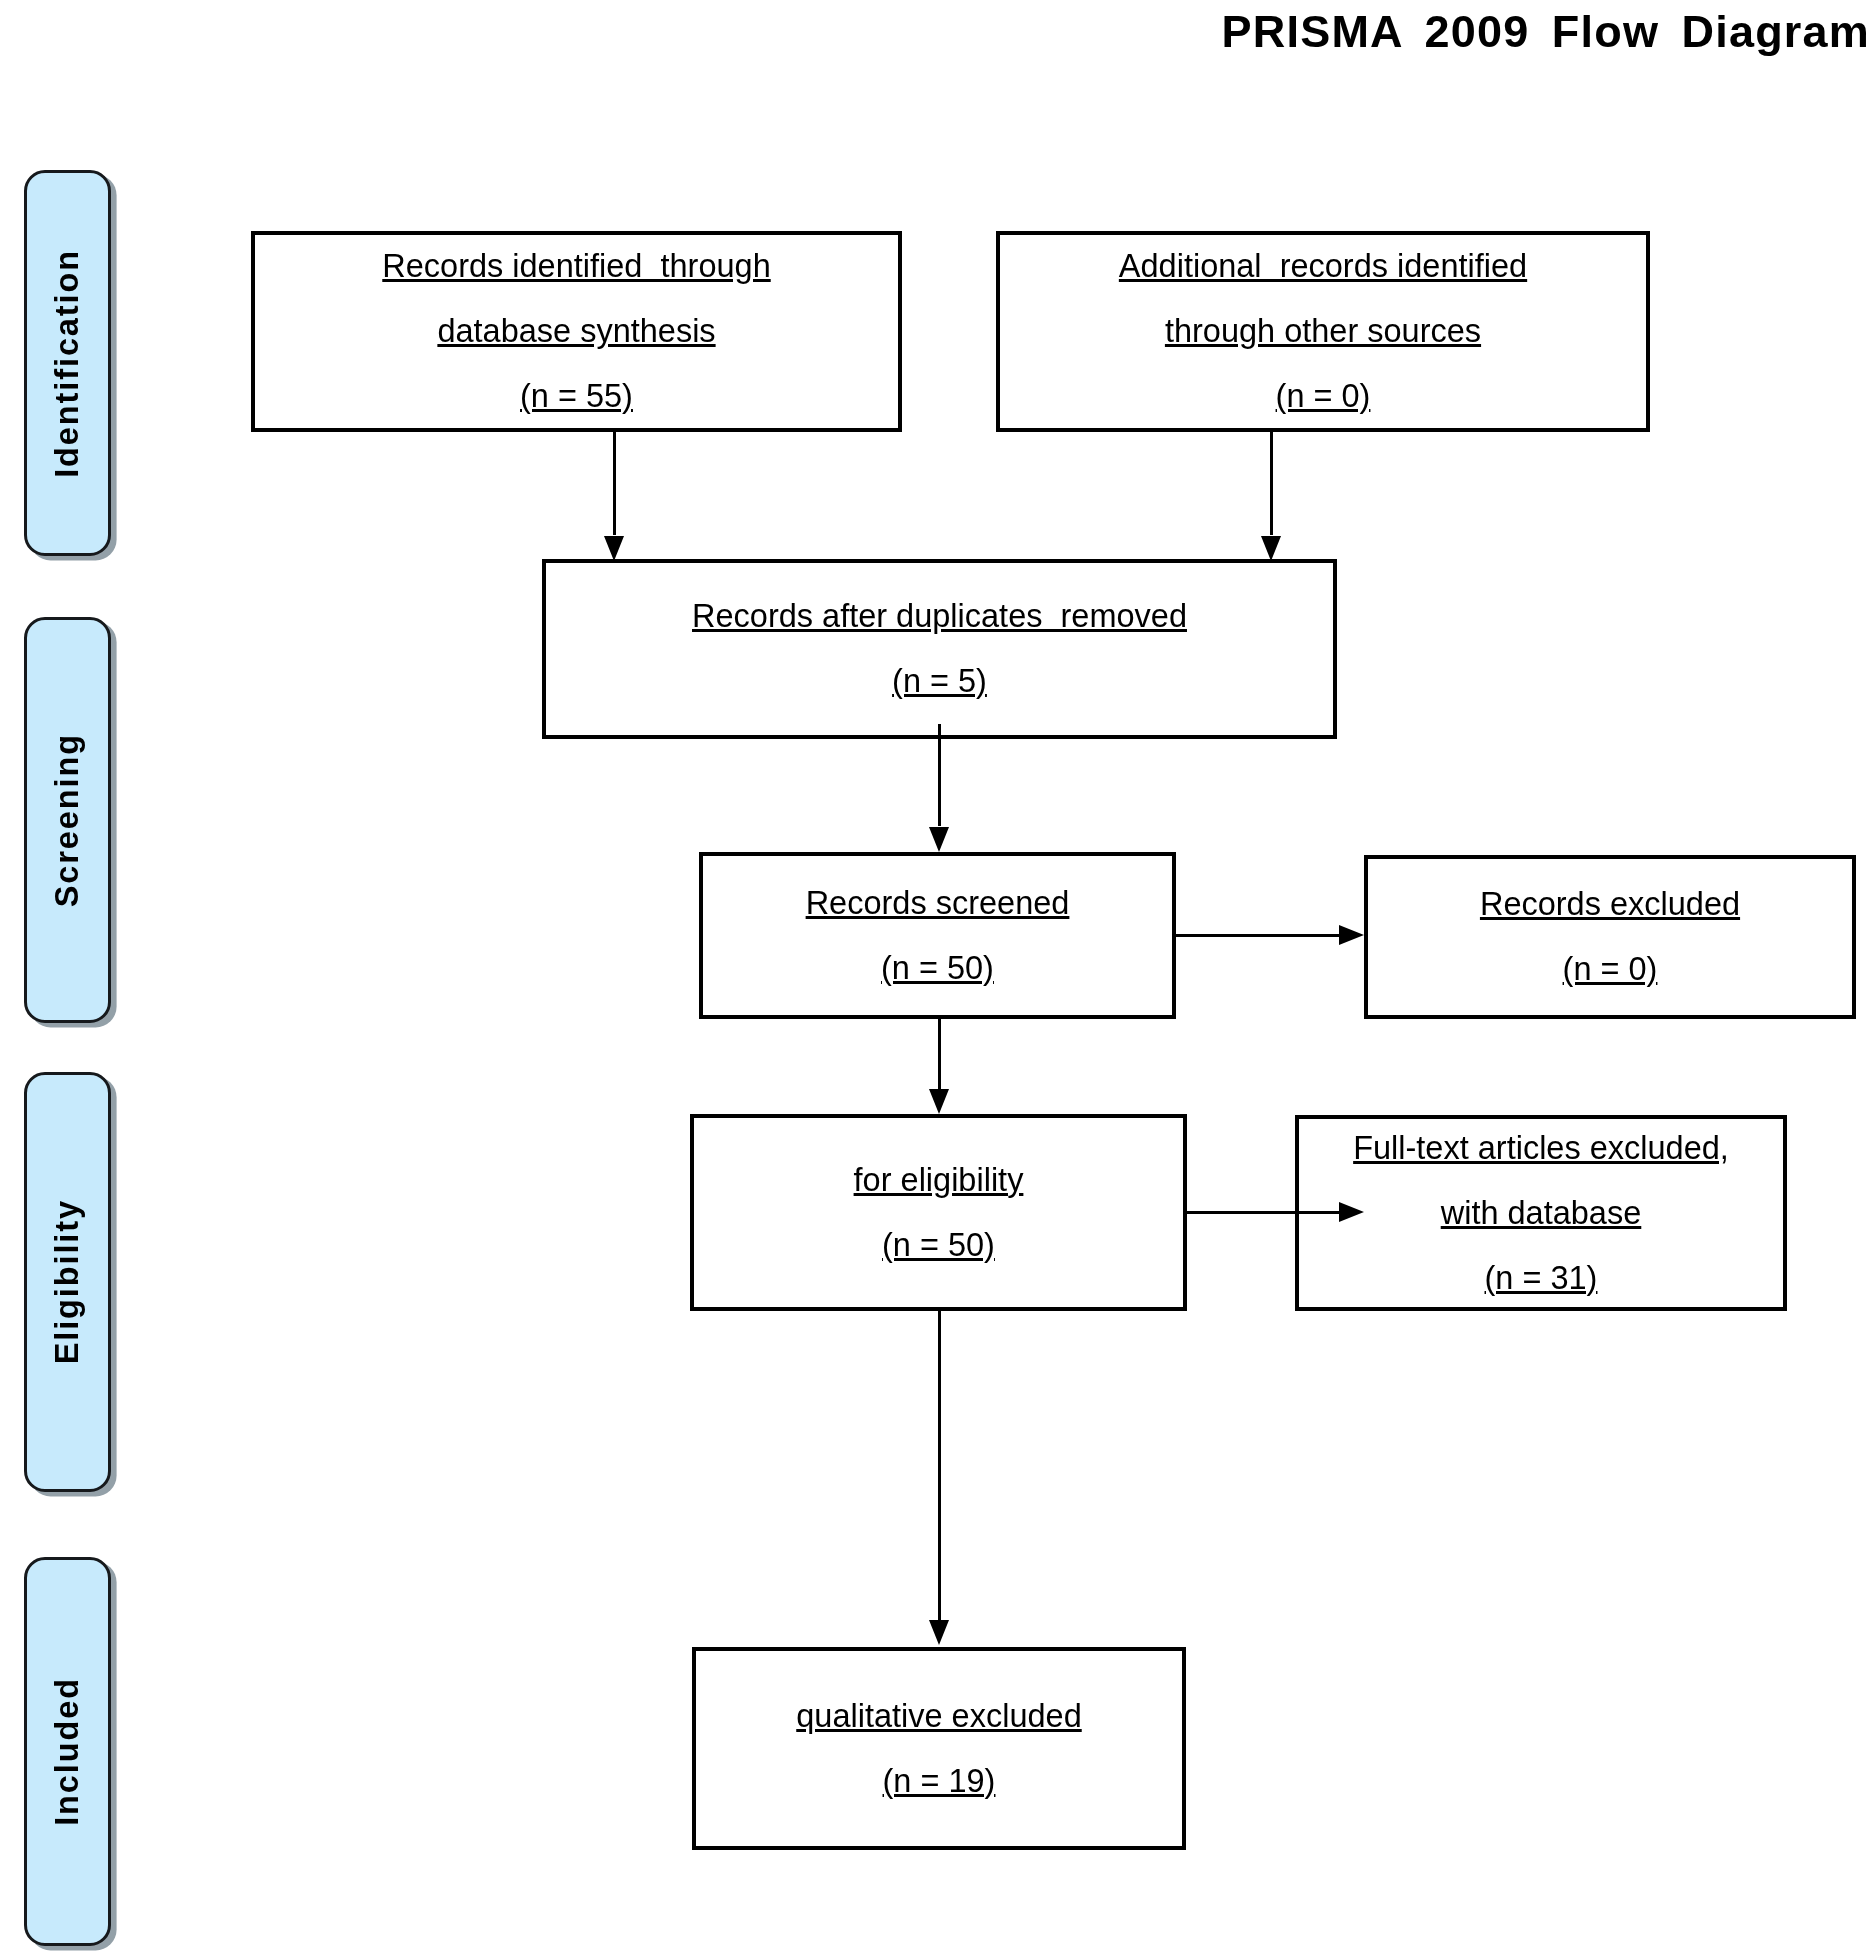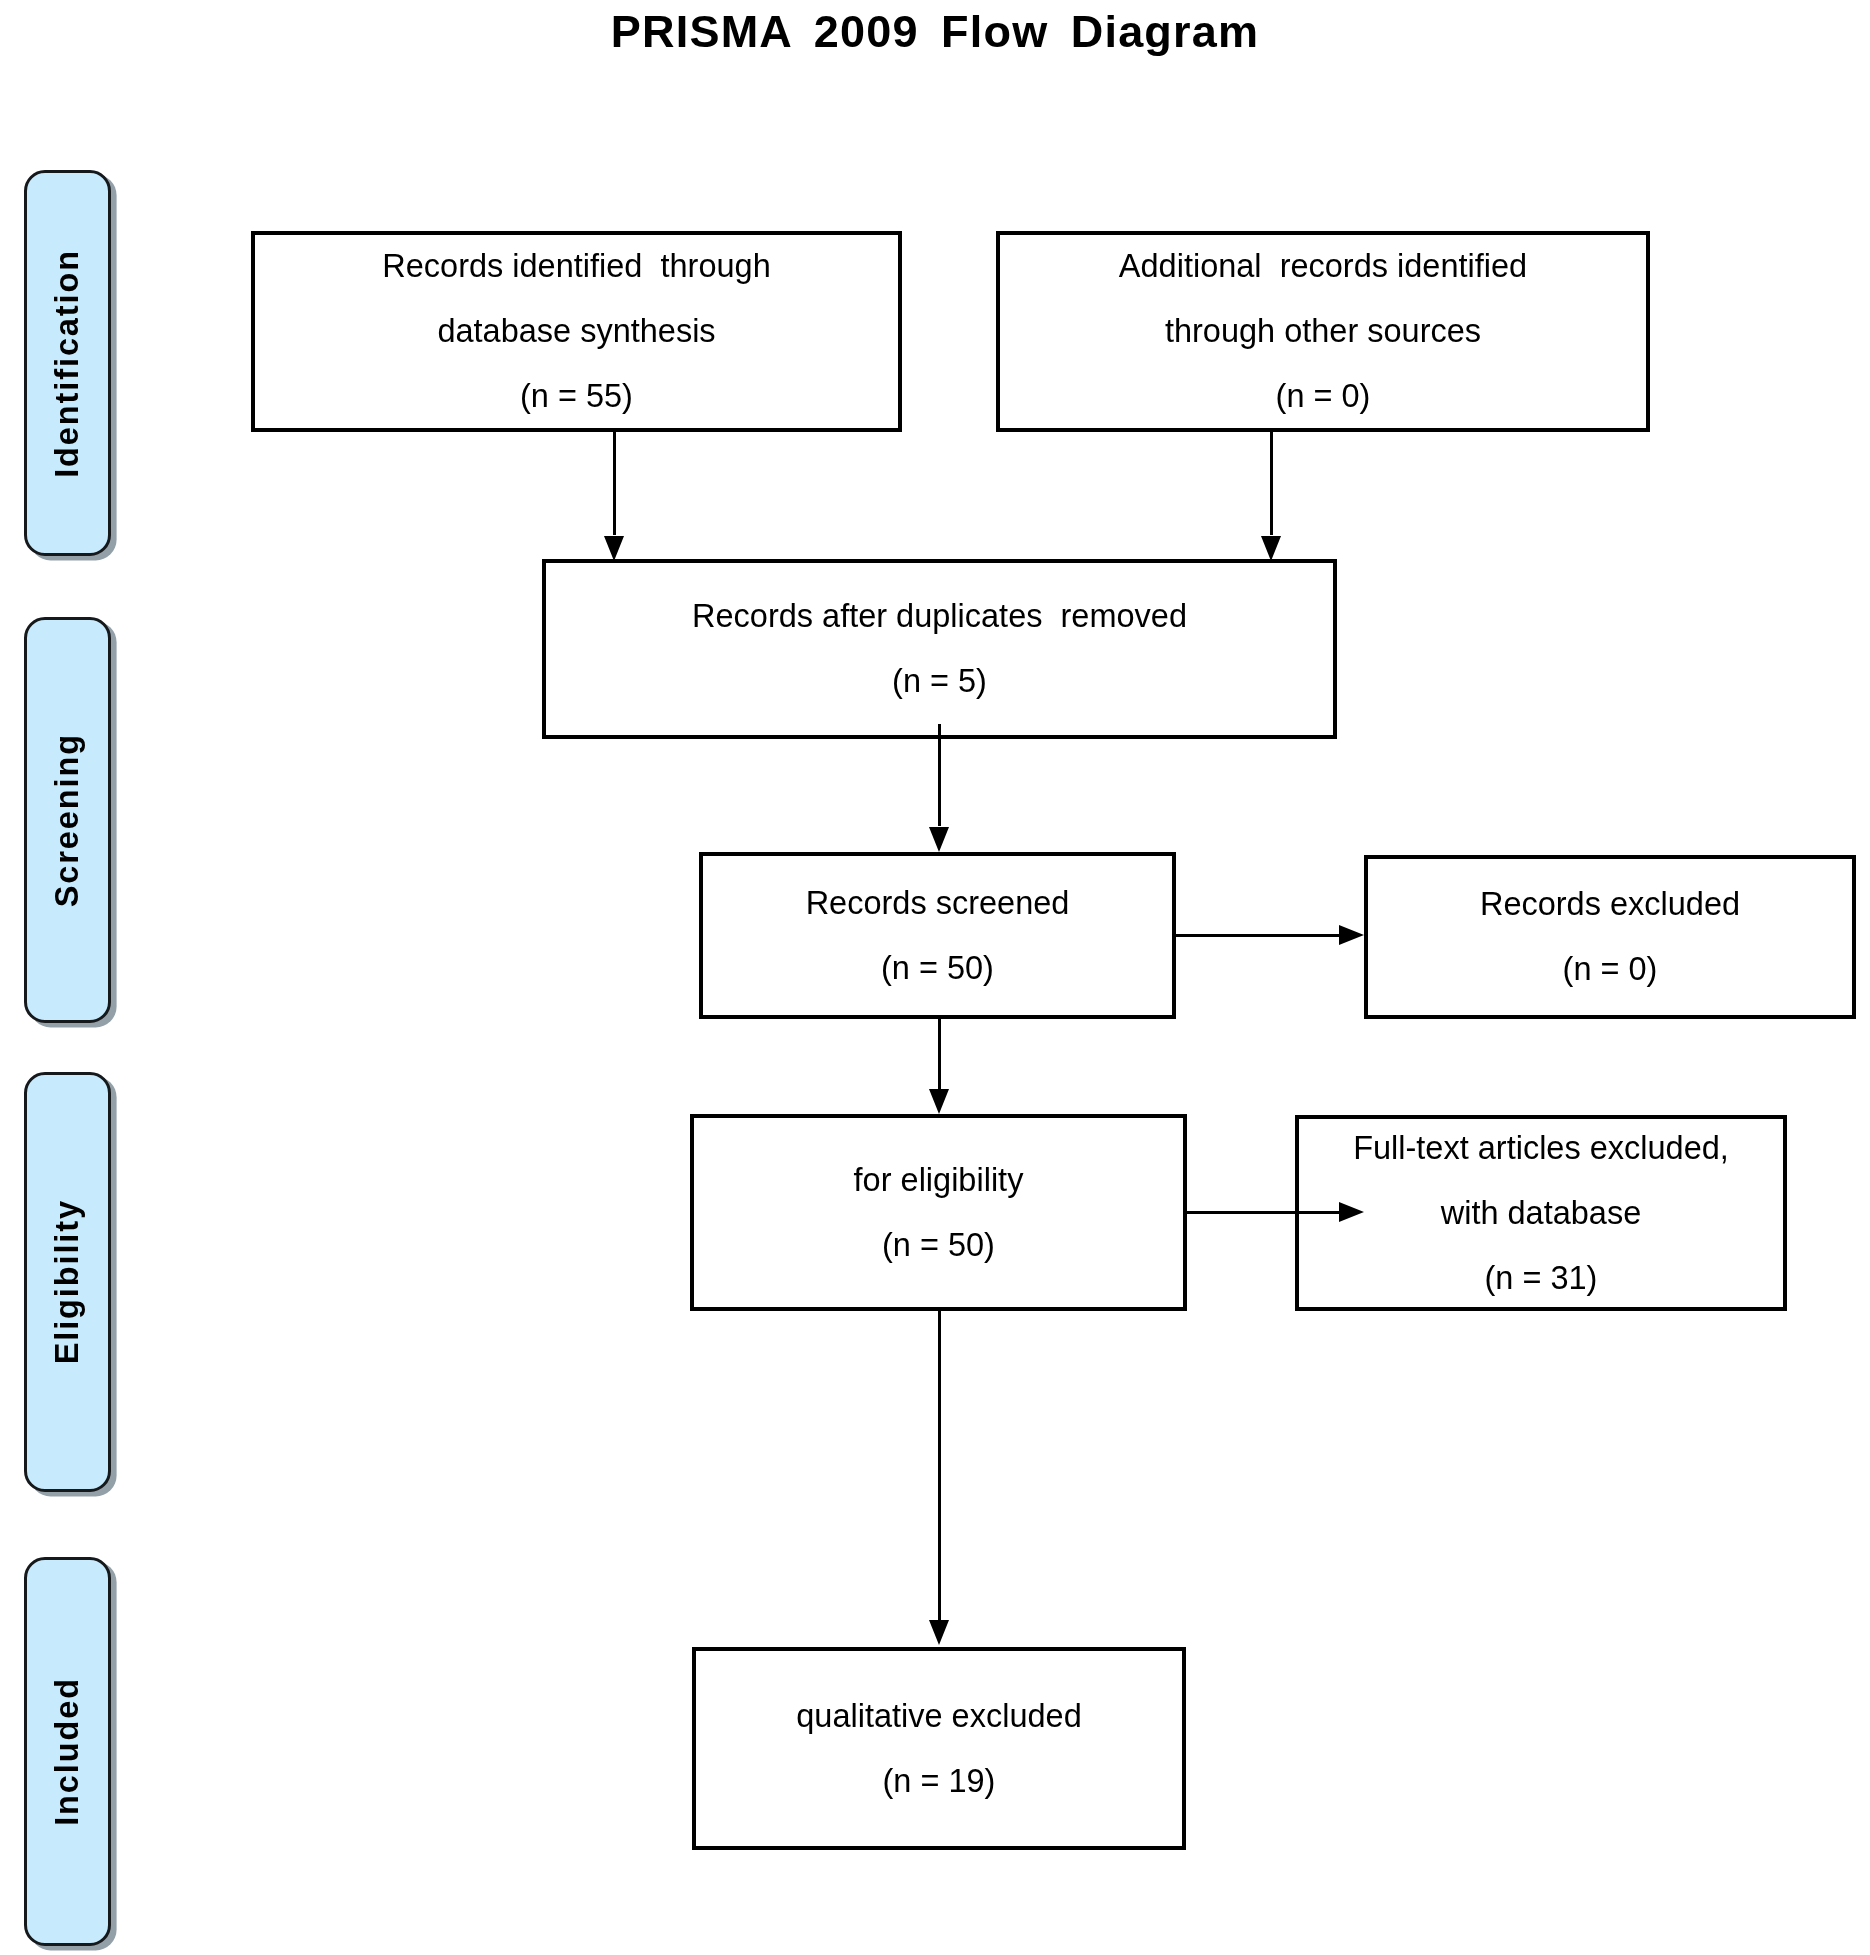--- a/index.html
+++ b/index.html
@@ -8,21 +8,21 @@
     position: relative;
     width: 1870px;
     height: 1955px;
     background: #ffffff;
     overflow: hidden;
   }
   .title {
     position: absolute;
     left: 0; top: 6.2px;
     width: 100%;
-    text-align: center;
+    text-align: right;
     font-size: 45px;
     font-weight: bold;
     letter-spacing: 1.2px;
     word-spacing: 8.7px;
     color: #000;
   }
   .band {
     position: absolute;
     left: 24px;
     width: 87px;
@@ -49,20 +49,21 @@
     border: 4.4px solid #000;
     box-sizing: border-box;
     display: flex;
     flex-direction: column;
     justify-content: center;
     align-items: center;
     text-align: center;
     font-size: 32.5px;
     line-height: 65px;
     color: #000;
+    text-decoration: underline;
   }
   .vline { position: absolute; width: 3.1px; background: #000; }
   .hline { position: absolute; height: 3.1px; background: #000; }
   .tri-down {
     position: absolute; width: 0; height: 0;
     border-left: 10.6px solid transparent;
     border-right: 10.6px solid transparent;
     border-top: 25px solid #000;
   }
   .tri-right {

